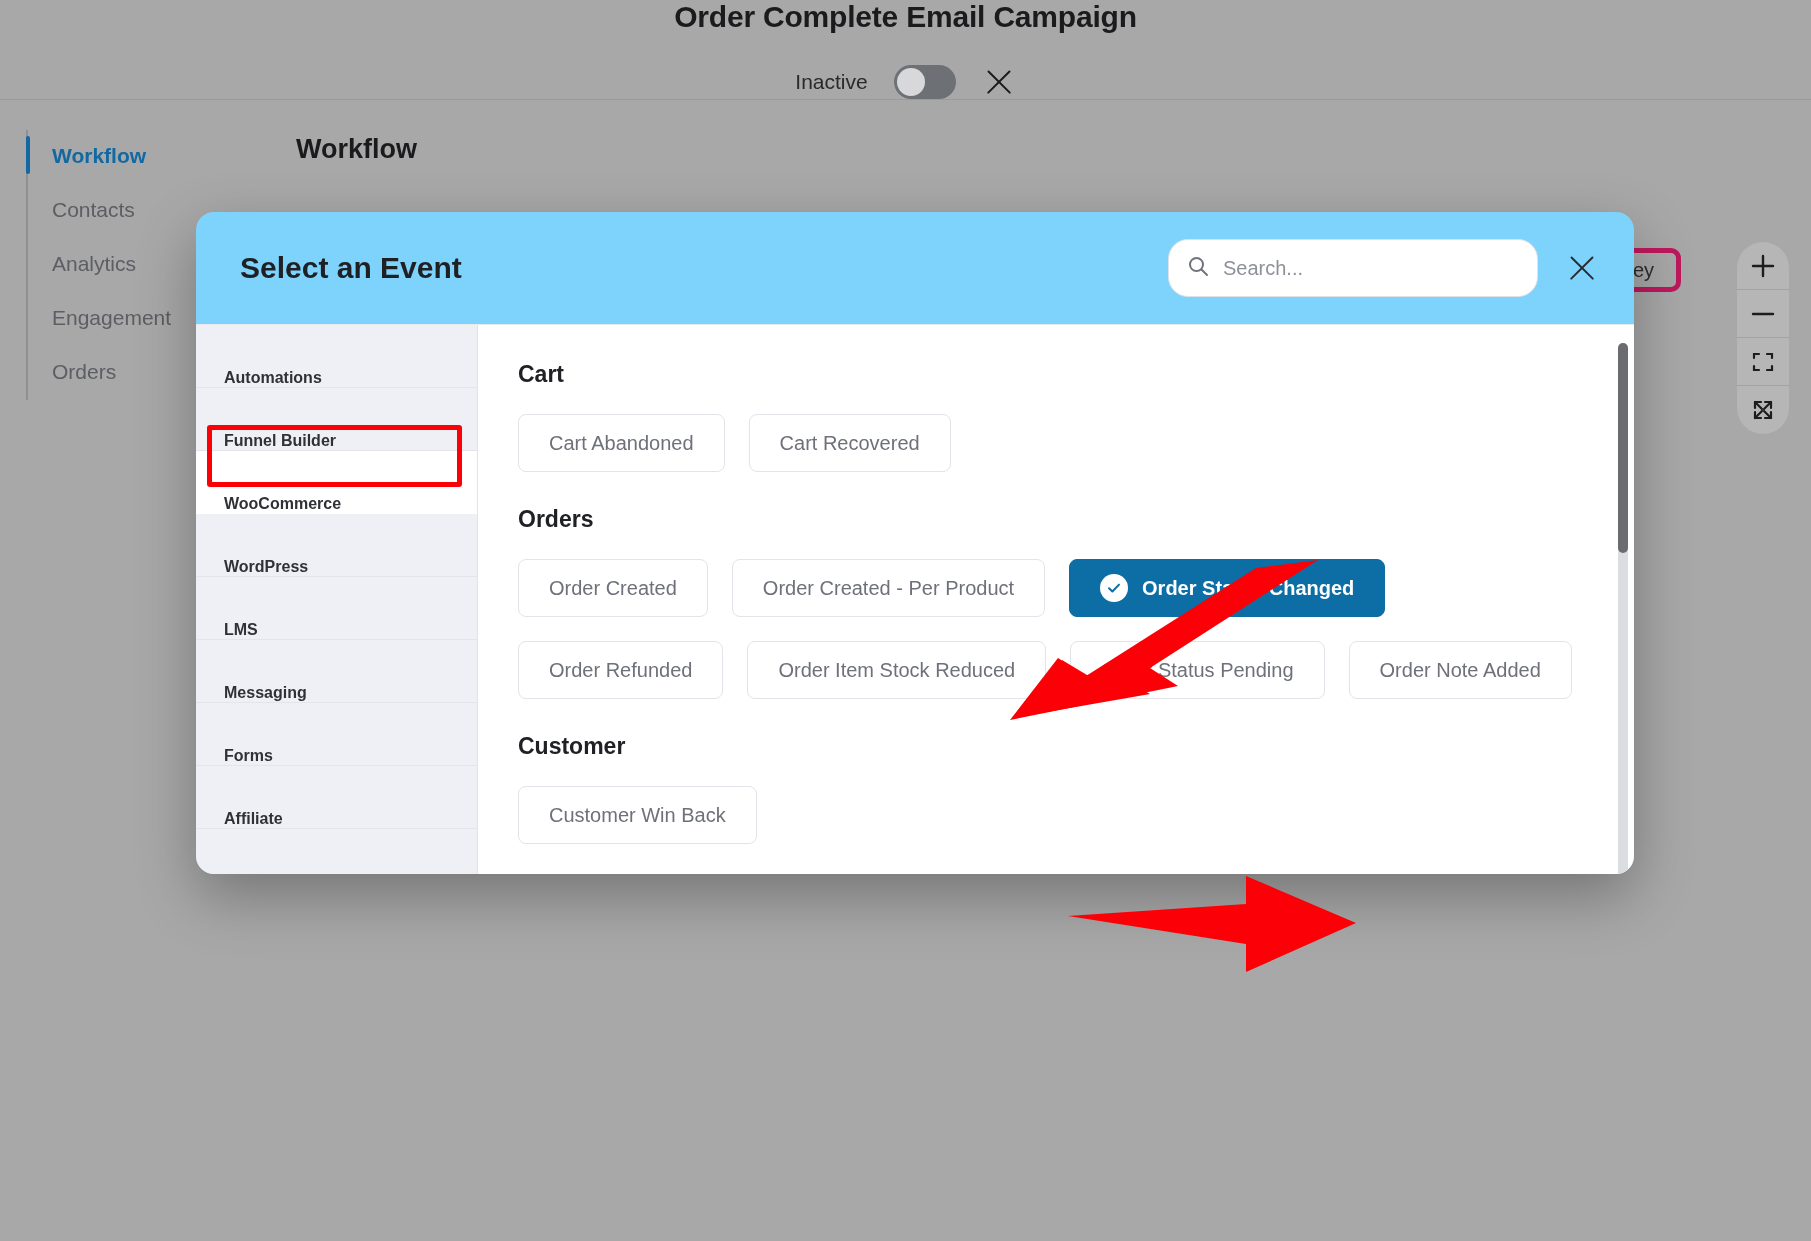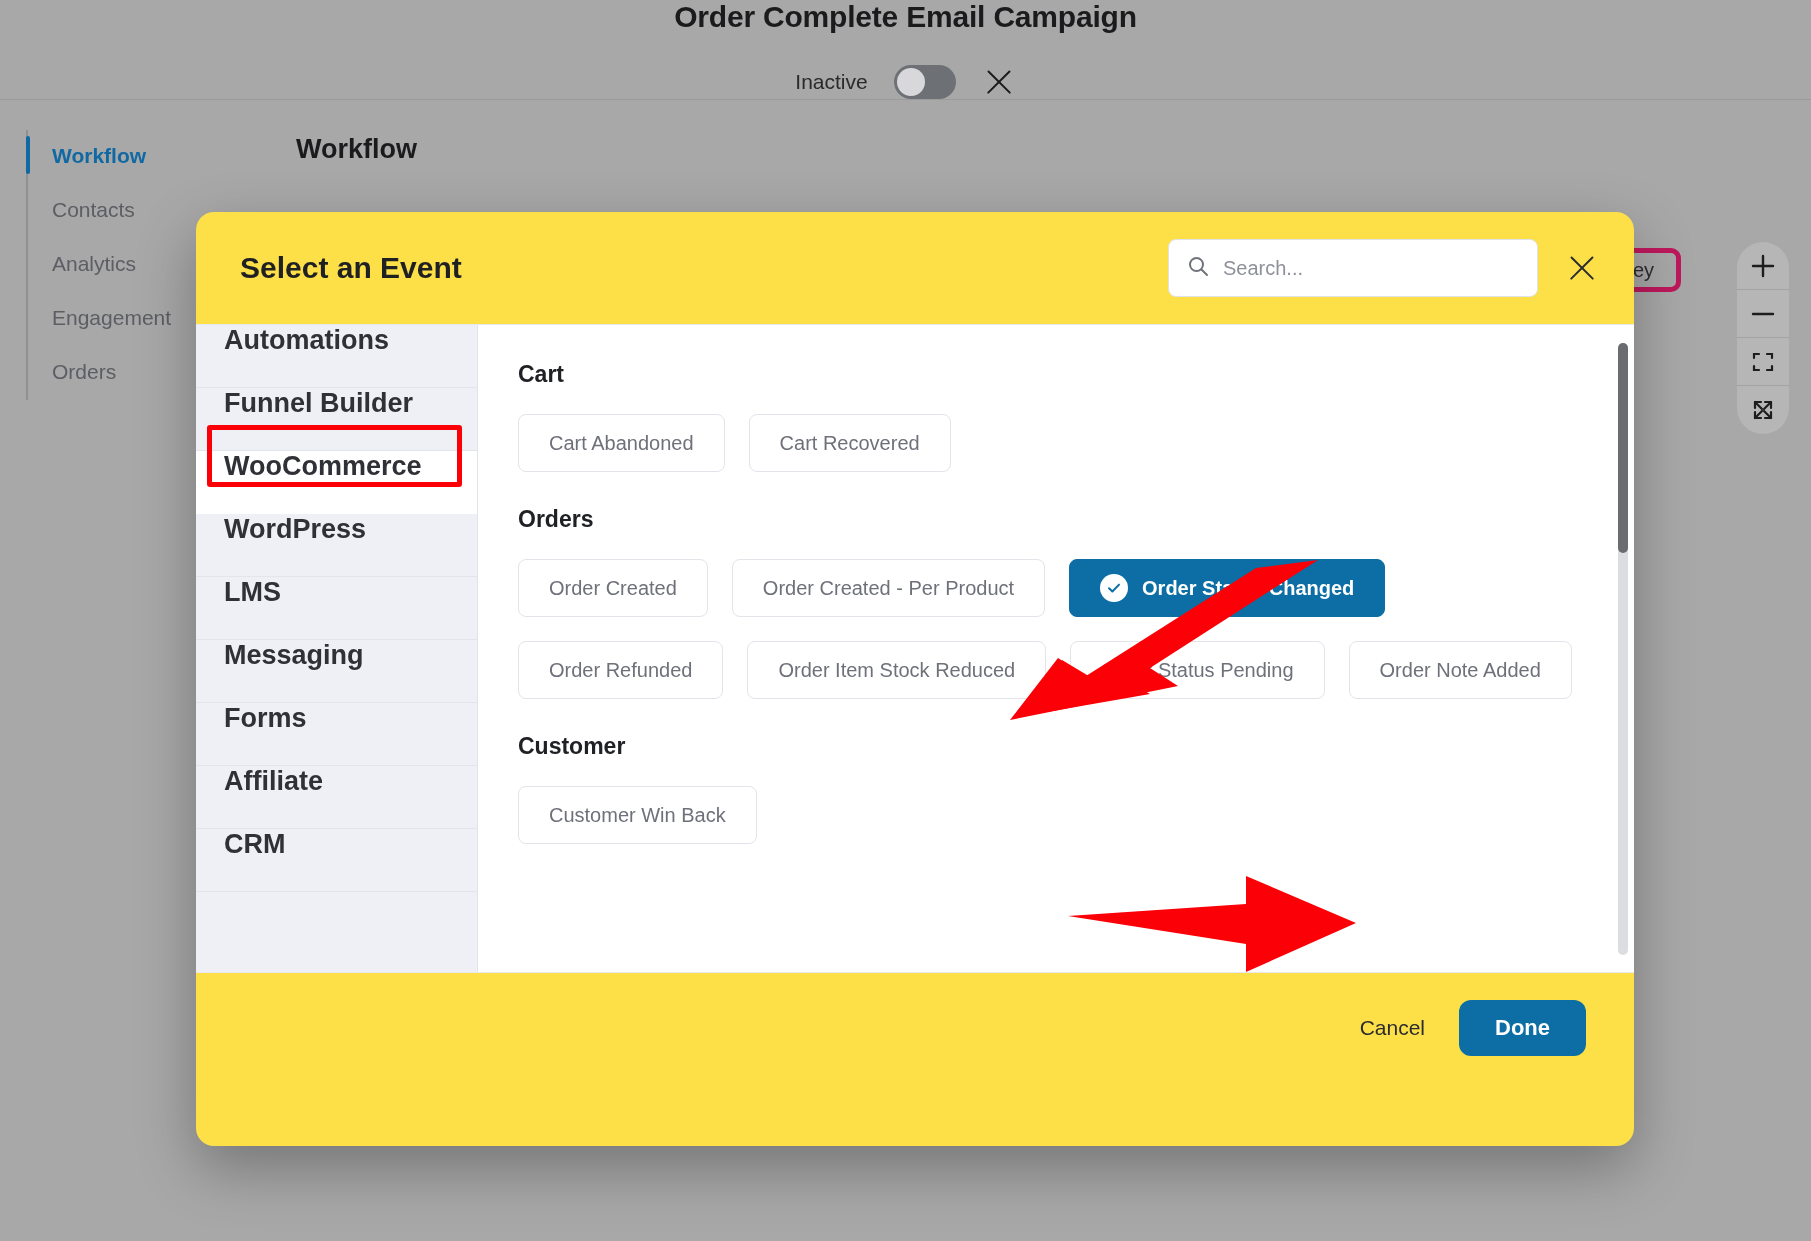--- a/index.html
+++ b/index.html
@@ -73,33 +73,33 @@
   }
   .zoom-btn {
     height: 48px; display: flex; align-items: center; justify-content: center;
     border-bottom: 1px solid rgba(0,0,0,0.10); cursor: pointer;
   }
   .zoom-btn:last-child { border-bottom: none; }
   .zoom-btn svg { display: block; }
 
   
   .modal {
-    position: absolute; left: 196px; top: 212px; width: 1438px; height: 934px;
-    background: #fde047; border-radius: 18px;
+    position: absolute; left: 196px; top: 212px; width: 1438px; height: 662px;
+    background: #7dd3fc; border-radius: 18px;
     box-shadow: 0 22px 60px rgba(0,0,0,0.30);
     overflow: hidden;
   }
   .modal-head {
     height: 112px; display: flex; align-items: center; padding: 0 36px 0 44px;
     justify-content: space-between;
   }
   .modal-title { font-size: 30px; font-weight: 700; color: #1f2023; }
   .head-right { display: flex; align-items: center; gap: 28px; }
   .search-box {
-    width: 370px; height: 58px; border: 1px solid #e0e2e8; border-radius: 8px;
+    width: 370px; height: 58px; border: 1px solid #e0e2e8; border-radius: 20px;
     display: flex; align-items: center; gap: 14px; padding: 0 18px; background: #fff;
   }
   .search-box input {
     border: none; outline: none; font-size: 20px; color: #4c4f56;
     font-family: "Liberation Sans", sans-serif; width: 100%; background: transparent;
   }
   .search-box input::placeholder { color: #8e9199; }
   .modal-close { width: 32px; height: 32px; position: relative; cursor: pointer; }
   .modal-close::before, .modal-close::after {
     content: ""; position: absolute; left: 0; top: 15px; width: 32px; height: 2.4px;
@@ -109,22 +109,22 @@
   .modal-close::after  { transform: rotate(-45deg); }
 
   .modal-body { display: flex; height: 648px; border-top: 1px solid #e7e9ee; }
 
   
   .cat-list {
     width: 282px; background: #eef0f5; border-right: 1px solid #e2e4ea;
     flex: none; position: relative;
   }
   .cat-item {
-    height: 63px; display: flex; align-items: flex-start; padding-left: 28px;
-    font-size: 27px; font-weight: 600; color: #2f3136; cursor: pointer;
+    height: 63px; display: flex; align-items: flex-end; padding-left: 28px;
+    font-size: 16px; font-weight: 600; color: #2f3136; cursor: pointer;
     border-bottom: 1px solid #e3e5eb;
   }
   .cat-item.selected { background: #ffffff; border-bottom-color: transparent; }
 
   
   .events-pane {
     flex: 1; padding: 36px 40px 0 40px; position: relative; overflow: hidden;
     background: #fff;
   }
   .group-title { font-size: 23px; font-weight: 700; color: #202125; margin-bottom: 26px; }

